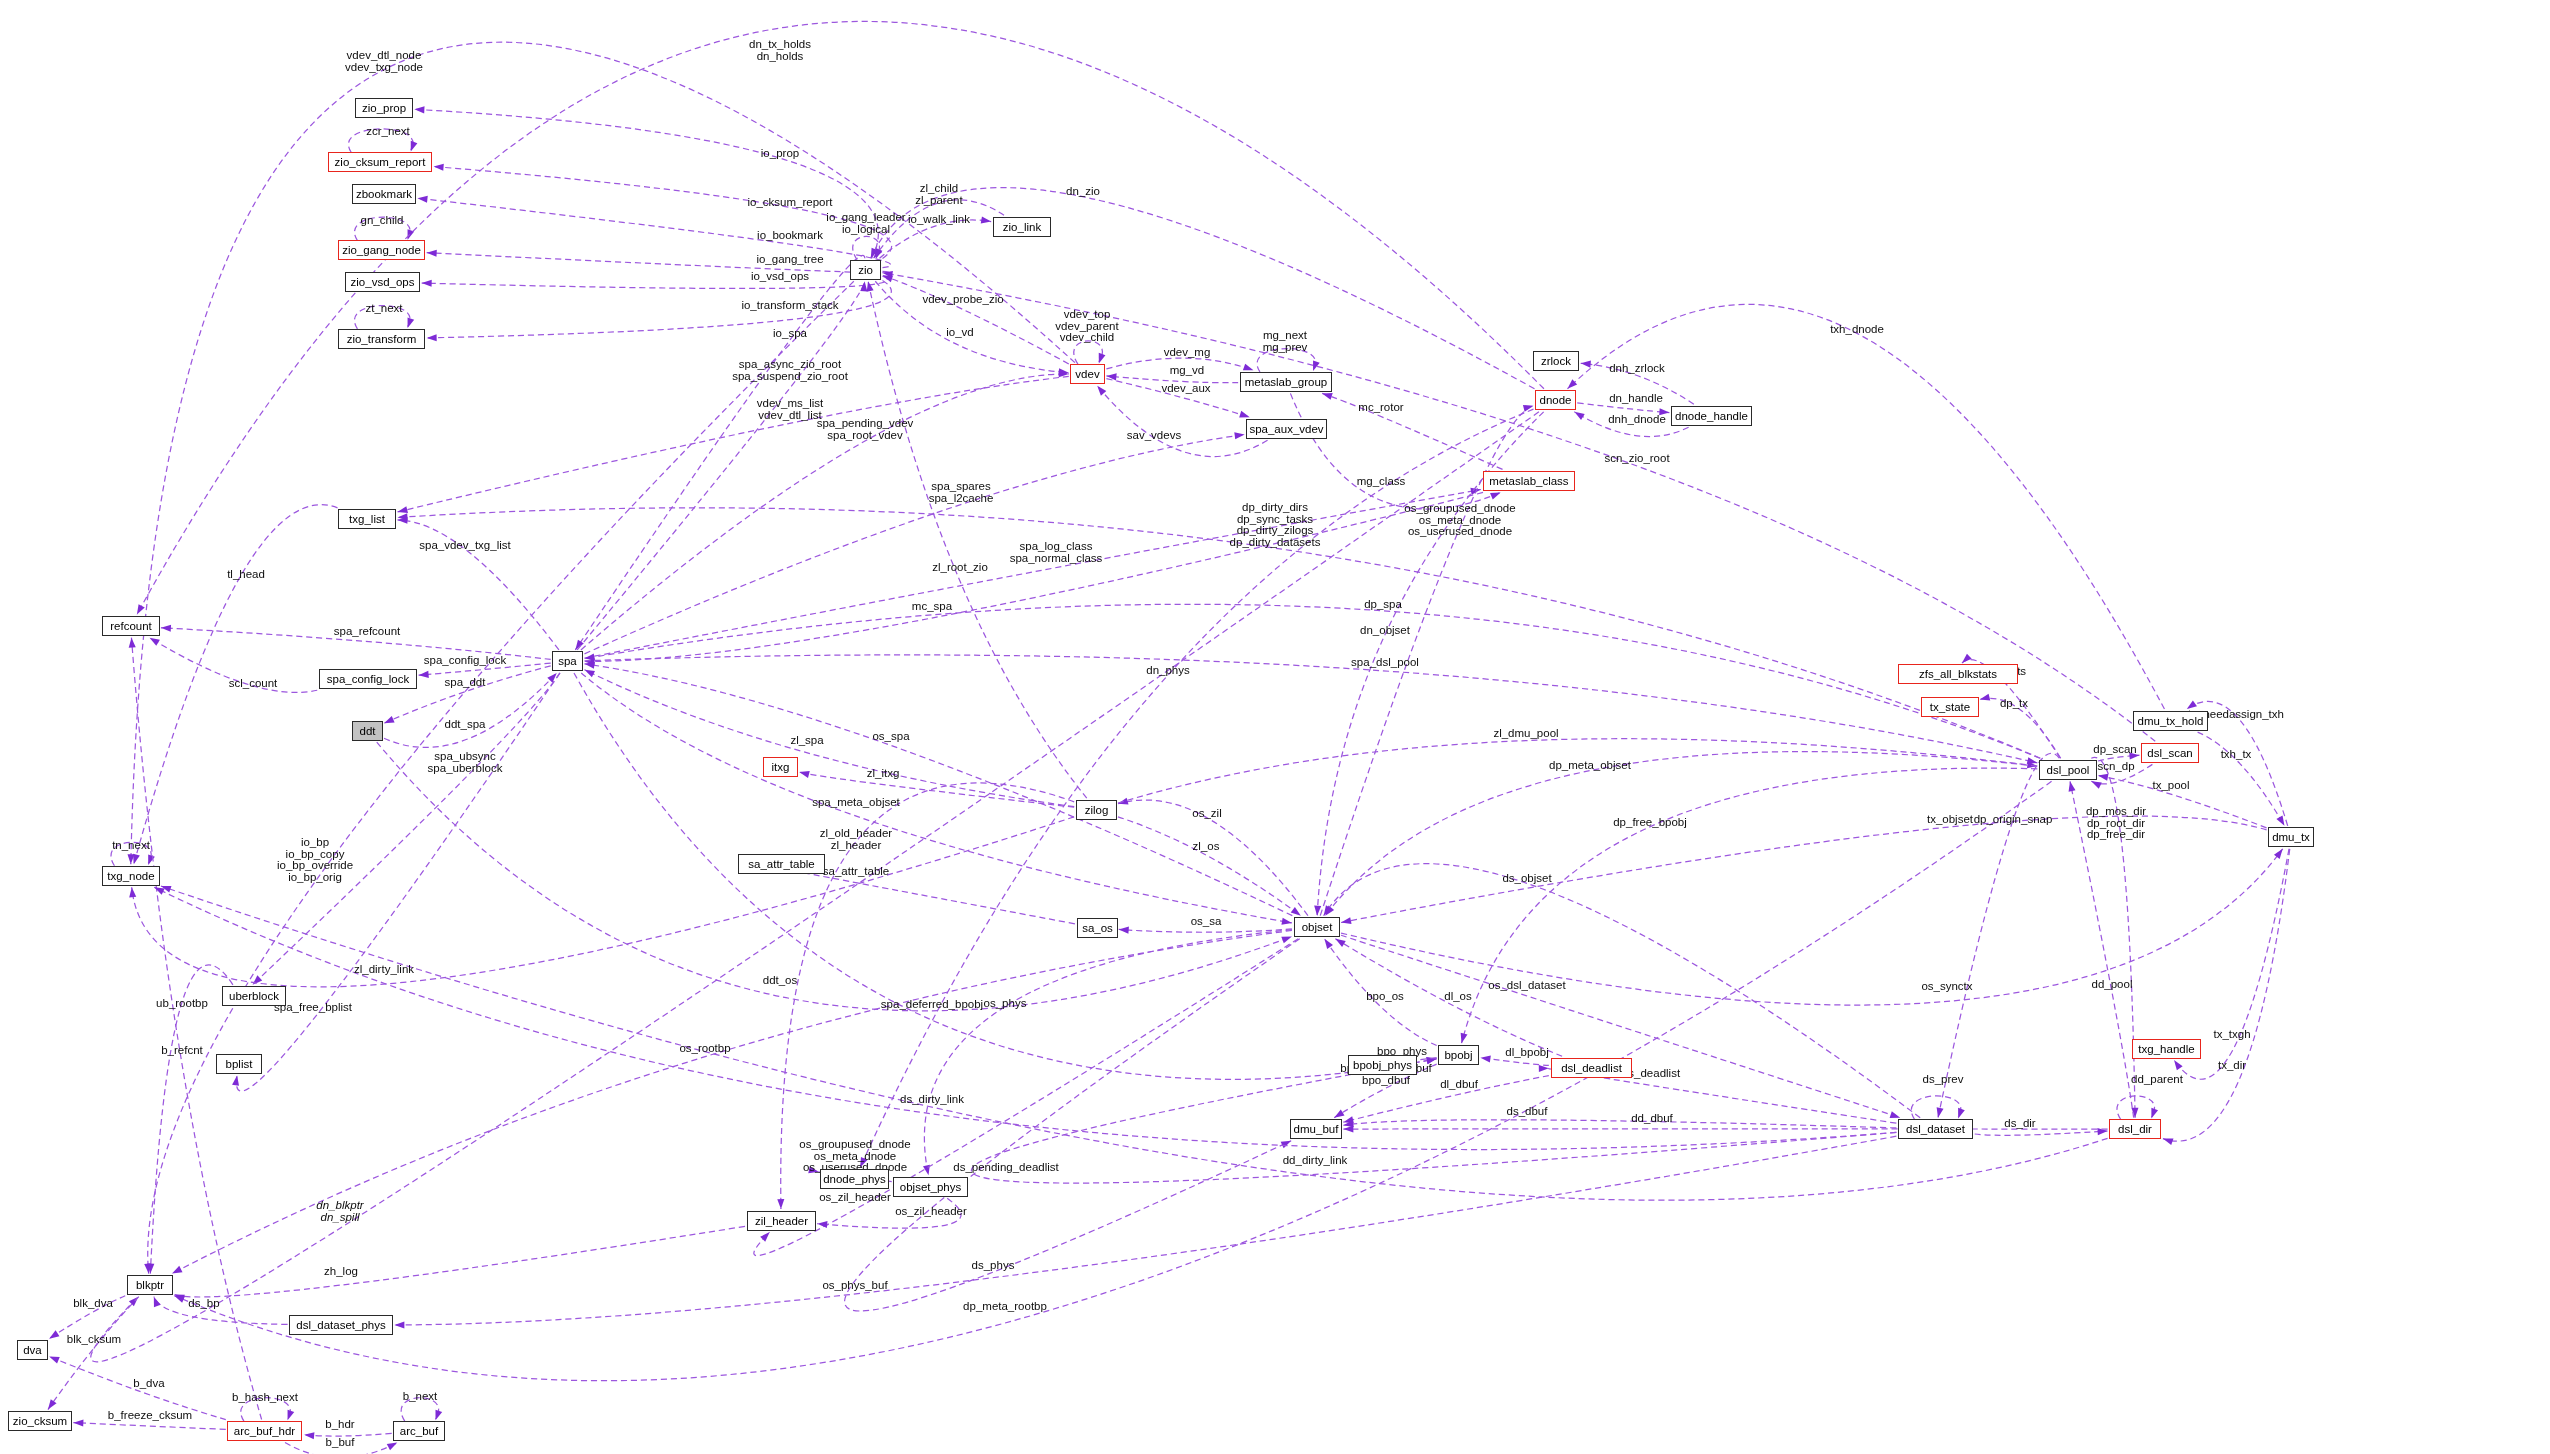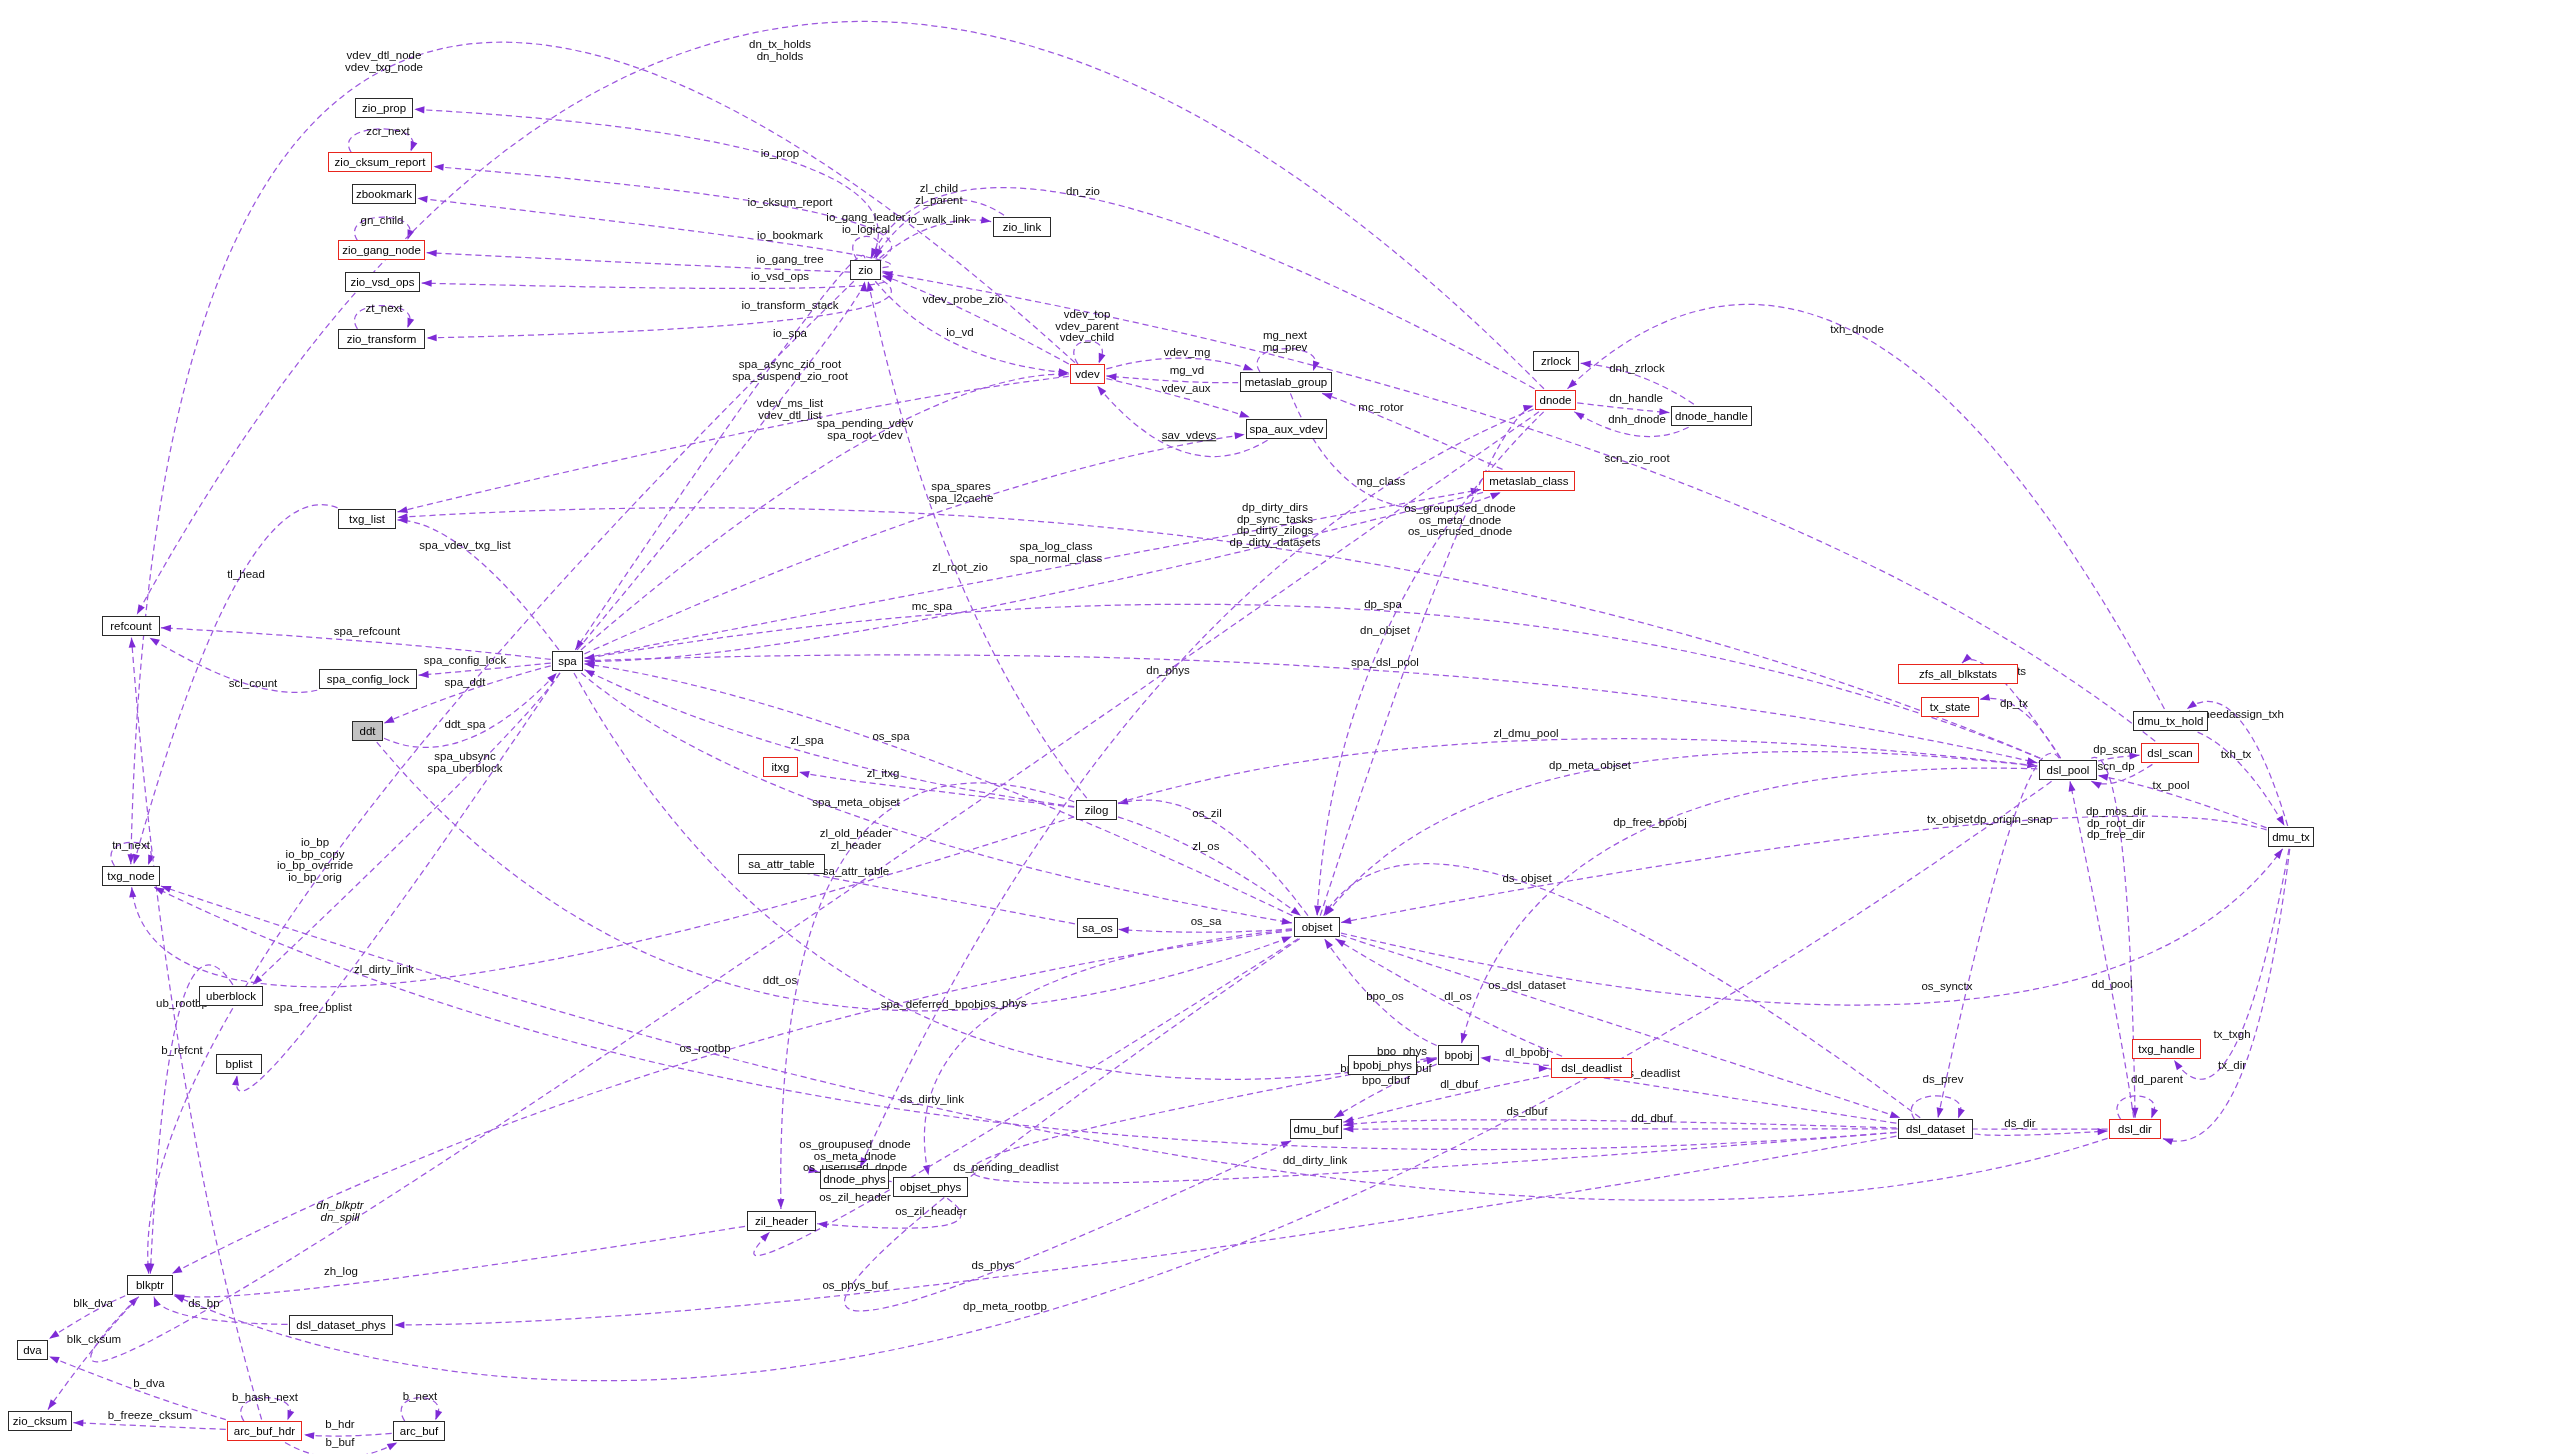--- a/index.html
+++ b/index.html
@@ -285,21 +285,21 @@
     <div class="elabel" style="left: 790px; top: 370px;">spa_async_zio_root
 spa_suspend_zio_root</div>
     <div class="elabel" style="left: 1637px; top: 459px;">scn_zio_root</div>
     <div class="elabel" style="left: 960px; top: 568px;">zl_root_zio</div>
     <div class="elabel" style="left: 1087px; top: 326px;">vdev_top
 vdev_parent
 vdev_child</div>
     <div class="elabel" style="left: 1187px; top: 353px;">vdev_mg</div>
     <div class="elabel" style="left: 1187px; top: 371px;">mg_vd</div>
     <div class="elabel" style="left: 1186px; top: 389px;">vdev_aux</div>
-    <div class="elabel" style="left: 1189px; top: 436px; text-decoration: underline;">sav_vdevs</div>
+    <div class="elabel" style="left: 1154px; top: 436px;">sav_vdevs</div>
     <div class="elabel" style="left: 1285px; top: 341px;">mg_next
 mg_prev</div>
     <div class="elabel" style="left: 865px; top: 429px;">spa_pending_vdev
 spa_root_vdev</div>
     <div class="elabel" style="left: 790px; top: 409px;">vdev_ms_list
 vdev_dtl_list</div>
     <div class="elabel" style="left: 384px; top: 61px;">vdev_dtl_node
 vdev_txg_node</div>
     <div class="elabel" style="left: 961px; top: 492px;">spa_spares
 spa_l2cache</div>
@@ -503,21 +503,21 @@
     </div>
     <div class="node" style="left: 2039px; top: 760px; width: 58px; height: 20px;">
       <span>dsl_pool</span>
     </div>
     <div class="node" style="left: 2268px; top: 827px; width: 46px; height: 20px;">
       <span>dmu_tx</span>
     </div>
     <div class="node" style="left: 102px; top: 866px; width: 58px; height: 20px;">
       <span>txg_node</span>
     </div>
-    <div class="node" style="left: 199px; top: 986px; width: 64px; height: 20px;">
+    <div class="node" style="left: 222px; top: 986px; width: 64px; height: 20px;">
       <span>uberblock</span>
     </div>
     <div class="node" style="left: 216px; top: 1054px; width: 46px; height: 20px;">
       <span>bplist</span>
     </div>
     <div class="node" style="left: 127px; top: 1275px; width: 46px; height: 20px;">
       <span>blkptr</span>
     </div>
     <div class="node" style="left: 17px; top: 1340px; width: 31px; height: 20px;">
       <span>dva</span>

